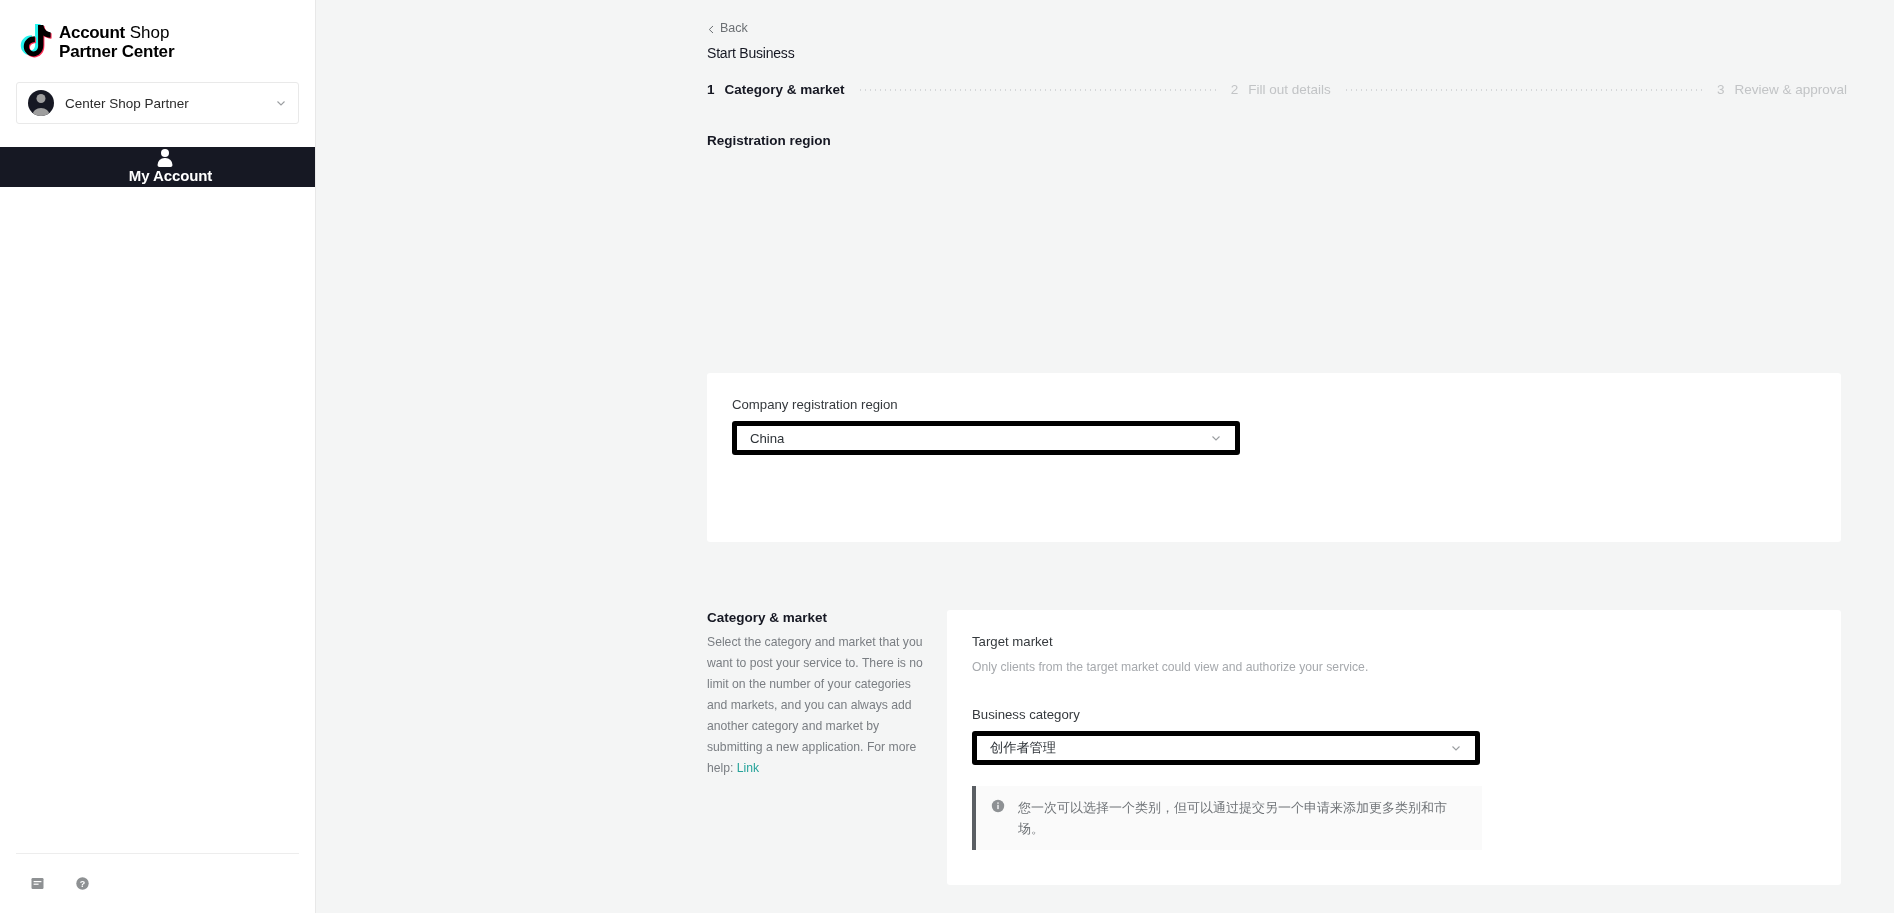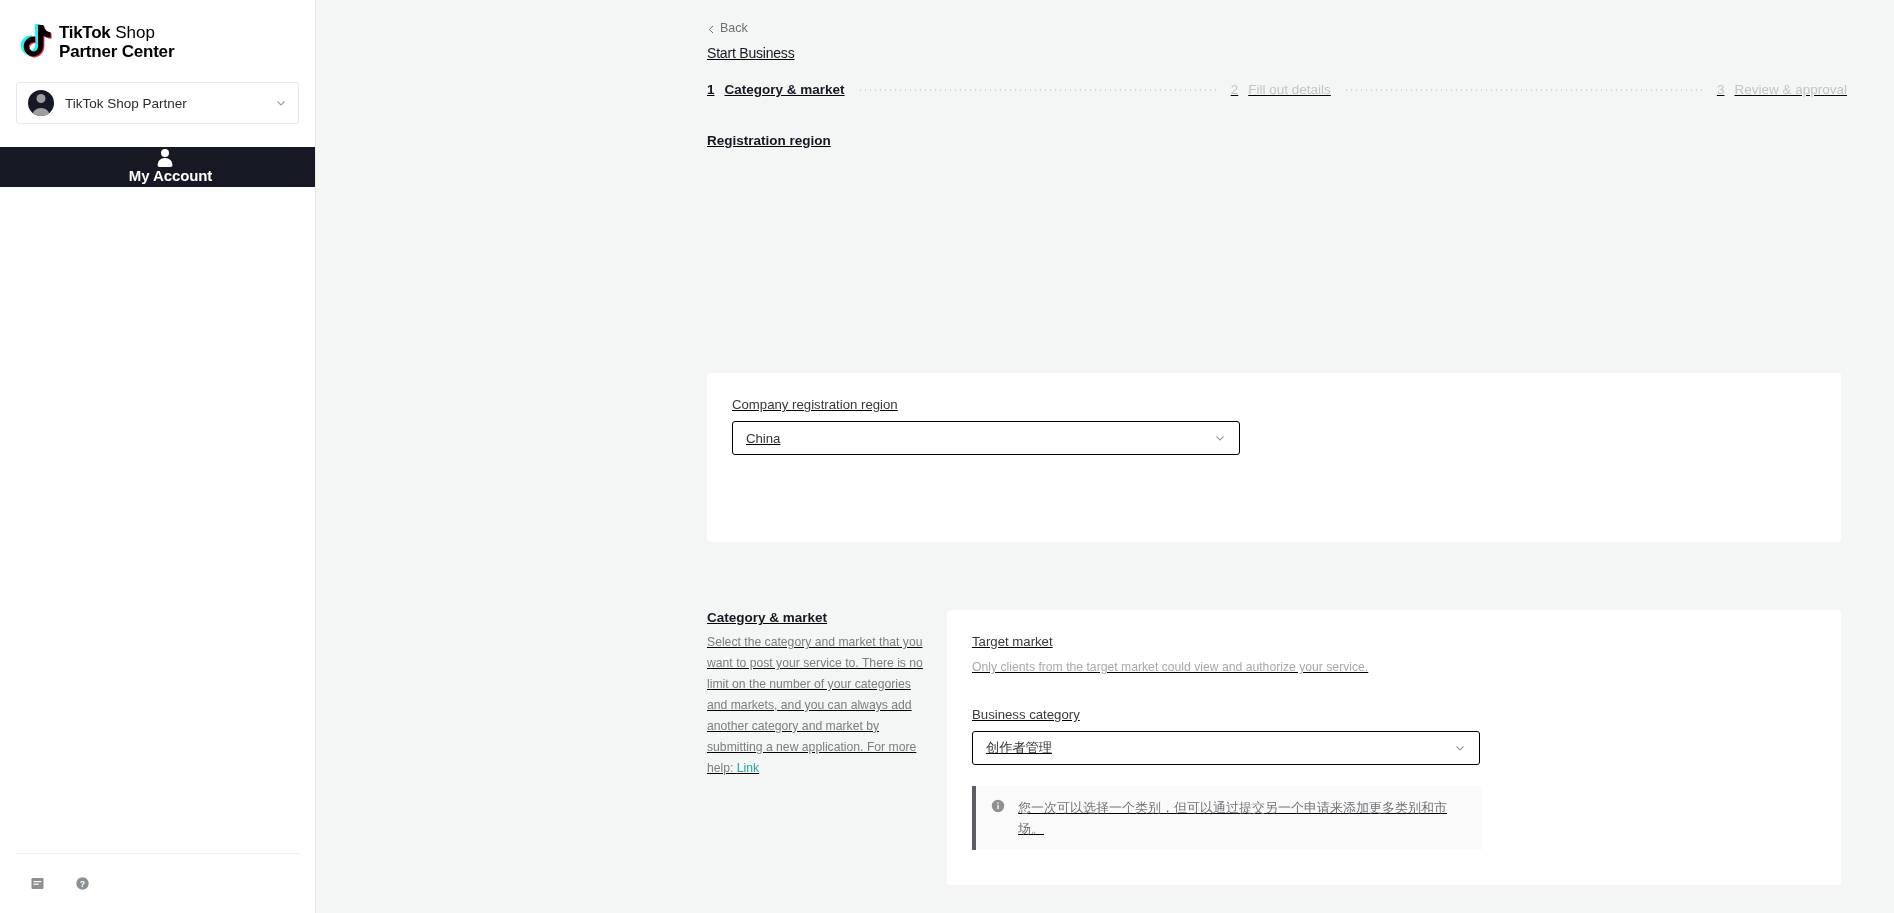--- a/index.html
+++ b/index.html
@@ -87,21 +87,21 @@
     position: absolute; bottom: 0; left: 0; right: 0;
     padding: 0 16px;
   }
   .sb-divider { height: 1px; background: #ededed; margin-bottom: 22px; }
   .sb-icons { display: flex; align-items: center; gap: 30px; padding: 0 14px 22px 14px; }
   .sb-ico { width: 15px; height: 15px; cursor: pointer; }
 
   
   .main {
     flex: 1; height: 913px; background: #f4f5f5;
-    overflow: hidden; position: relative; text-decoration: underline;
+    overflow: hidden; position: relative;
   }
   .main-inner { padding: 20px 0 0 0; }
 
   .back-row {
     margin-left: 391px;
     display: inline-flex; align-items: center; gap: 4px;
     font-size: 12.5px; color: #6b6f73; cursor: pointer;
   }
   .back-chev { width: 9px; height: 9px; display: inline-block; }
   .page-title {
@@ -141,21 +141,21 @@
 
   .sec1 { margin-top: 36px; flex-direction: column; }
   .sec1 .section-right { min-height: 169px; }
   .sec2 { margin-top: 68px; }
   .sec2 .section-right { min-height: 275px; }
 
   .field-label { font-size: 13.2px; color: #35393d; margin-bottom: 9px; }
   .field-label.second { margin-top: 33px; }
   .select-box {
     height: 34px;
-    border: 1px solid #000000;
+    border: 5px solid #000000;
     border-radius: 3px;
     display: flex; align-items: center;
     padding: 0 13px;
     background: #fff;
     cursor: pointer;
     width: 508px;
   }
   .select-value { flex: 1; font-size: 13.2px; color: #2e3338; }
   .field-hint { font-size: 12.2px; color: #a6a9ad; margin-top: 11px; }
 
@@ -208,28 +208,28 @@
 
     <div class="logo-wrap">
       <span class="logo-note">
         <svg width="36" height="40" viewBox="0 0 36 40">
           <path d="M22 3 h5.4 c0.6 4.3 3.1 6.9 7.2 7.2 v5.4 c-2.5 0.25-4.7-0.6-7.2-2.1 v9.3 c0 11.8-12.9 15.5-18.1 7-3.3-5.5-1.2-15.1 9.6-15.5 v5.7 c-0.8 0.13-1.7 0.33-2.5 0.6-2.4 0.8-3.7 2.3-3.4 4.9 0.7 5 9.9 6.5 9.1-3.3 z" fill="#25F4EE" transform="translate(-3,-1)"></path>
           <path d="M22 3 h5.4 c0.6 4.3 3.1 6.9 7.2 7.2 v5.4 c-2.5 0.25-4.7-0.6-7.2-2.1 v9.3 c0 11.8-12.9 15.5-18.1 7-3.3-5.5-1.2-15.1 9.6-15.5 v5.7 c-0.8 0.13-1.7 0.33-2.5 0.6-2.4 0.8-3.7 2.3-3.4 4.9 0.7 5 9.9 6.5 9.1-3.3 z" fill="#FE2C55" transform="translate(1,1)"></path>
           <path d="M22 3 h5.4 c0.6 4.3 3.1 6.9 7.2 7.2 v5.4 c-2.5 0.25-4.7-0.6-7.2-2.1 v9.3 c0 11.8-12.9 15.5-18.1 7-3.3-5.5-1.2-15.1 9.6-15.5 v5.7 c-0.8 0.13-1.7 0.33-2.5 0.6-2.4 0.8-3.7 2.3-3.4 4.9 0.7 5 9.9 6.5 9.1-3.3 z" fill="#000000"></path>
         </svg>
       </span>
       <span class="logo-text">
-        <div class="logo-l1"><b>TikTok</b><span> Shop</span></div>
+        <div class="logo-l1"><b>Account</b><span> Shop</span></div>
         <div class="logo-l2">Partner Center</div>
       </span>
     </div>
 
     <div class="account-select">
       <span class="avatar"></span>
-      <span class="account-name">TikTok Shop Partner</span>
+      <span class="account-name">Center Shop Partner</span>
       <span class="chev">
         <svg width="12" height="12" viewBox="0 0 12 12">
             <path d="M2.5 4.5 L6 8 L9.5 4.5" fill="none" stroke="#9b9ea1" stroke-width="1.1"></path>
           </svg>
       </span>
     </div>
 
     <div class="nav-item">
       <span class="nav-icon"></span>
       <span class="nav-label">My Account</span>

